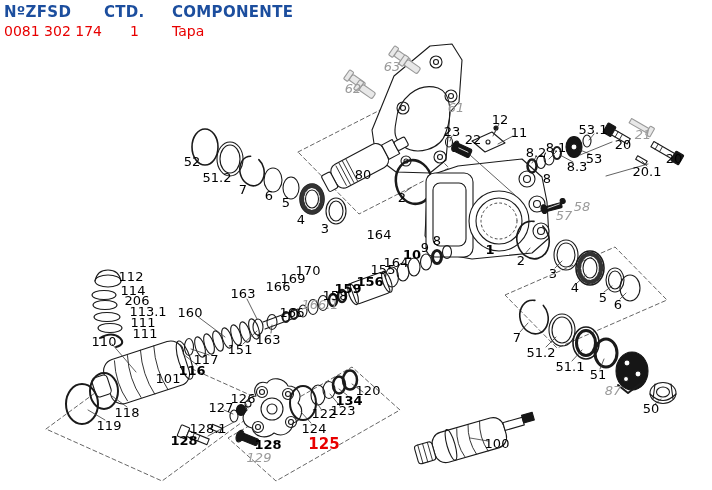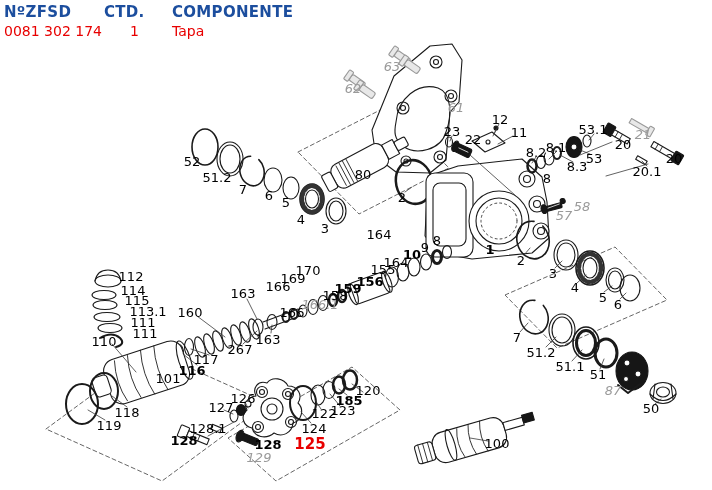--- a/index.html
+++ b/index.html
@@ -419,41 +419,41 @@
       <span class="plabel bold" style="left: 348px; top: 288px;">159</span>
       <span class="plabel" style="left: 335px; top: 295px;">158</span>
       <span class="plabel" style="left: 308px; top: 270px;">170</span>
       <span class="plabel" style="left: 293px; top: 278px;">169</span>
       <span class="plabel" style="left: 278px; top: 286px;">166</span>
       <span class="plabel" style="left: 292px; top: 312px;">166</span>
       <span class="plabel g" style="left: 320px; top: 304px;">166.1</span>
       <span class="plabel" style="left: 243px; top: 293px;">163</span>
       <span class="plabel" style="left: 268px; top: 339px;">163</span>
       <span class="plabel" style="left: 190px; top: 312px;">160</span>
-      <span class="plabel" style="left: 240px; top: 349px;">267</span>
+      <span class="plabel" style="left: 240px; top: 349px;">151</span>
       <span class="plabel" style="left: 131px; top: 276px;">112</span>
       <span class="plabel" style="left: 133px; top: 290px;">114</span>
-      <span class="plabel" style="left: 137px; top: 300px;">115</span>
+      <span class="plabel" style="left: 137px; top: 300px;">206</span>
       <span class="plabel" style="left: 148px; top: 311px;">113.1</span>
       <span class="plabel" style="left: 143px; top: 322px;">111</span>
       <span class="plabel" style="left: 145px; top: 333px;">111</span>
       <span class="plabel" style="left: 104px; top: 341px;">110</span>
       <span class="plabel" style="left: 206px; top: 359px;">117</span>
       <span class="plabel bold" style="left: 192px; top: 370px;">116</span>
       <span class="plabel" style="left: 168px; top: 378px;">101</span>
       <span class="plabel" style="left: 127px; top: 412px;">118</span>
       <span class="plabel" style="left: 109px; top: 425px; text-align: right;">119</span>
       <span class="plabel" style="left: 221px; top: 407px;">127</span>
       <span class="plabel" style="left: 243px; top: 398px;">126</span>
       <span class="plabel" style="left: 208px; top: 428px;">128.1</span>
       <span class="plabel bold" style="left: 184px; top: 440px;">128</span>
       <span class="plabel bold" style="left: 268px; top: 444px;">128</span>
       <span class="plabel g" style="left: 259px; top: 457px;">129</span>
-      <span class="plabel r bold" style="left: 310px; top: 444px;">125</span>
+      <span class="plabel r bold" style="left: 324px; top: 444px;">125</span>
       <span class="plabel" style="left: 314px; top: 428px;">124</span>
       <span class="plabel" style="left: 324px; top: 413px;">122</span>
       <span class="plabel" style="left: 343px; top: 410px;">123</span>
-      <span class="plabel bold" style="left: 349px; top: 400px;">185</span>
+      <span class="plabel bold" style="left: 349px; top: 400px;">134</span>
       <span class="plabel" style="left: 368px; top: 390px;">120</span>
       <span class="plabel" style="left: 497px; top: 443px;">100</span>
     </div>
 
 </div>
 
 </body></html>

